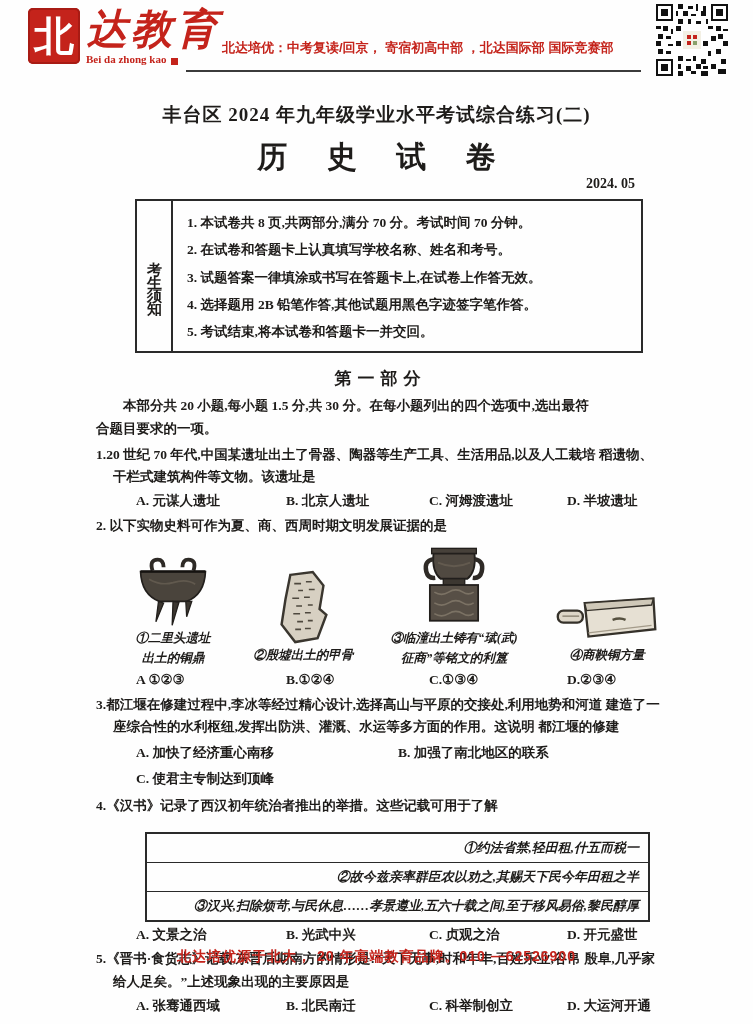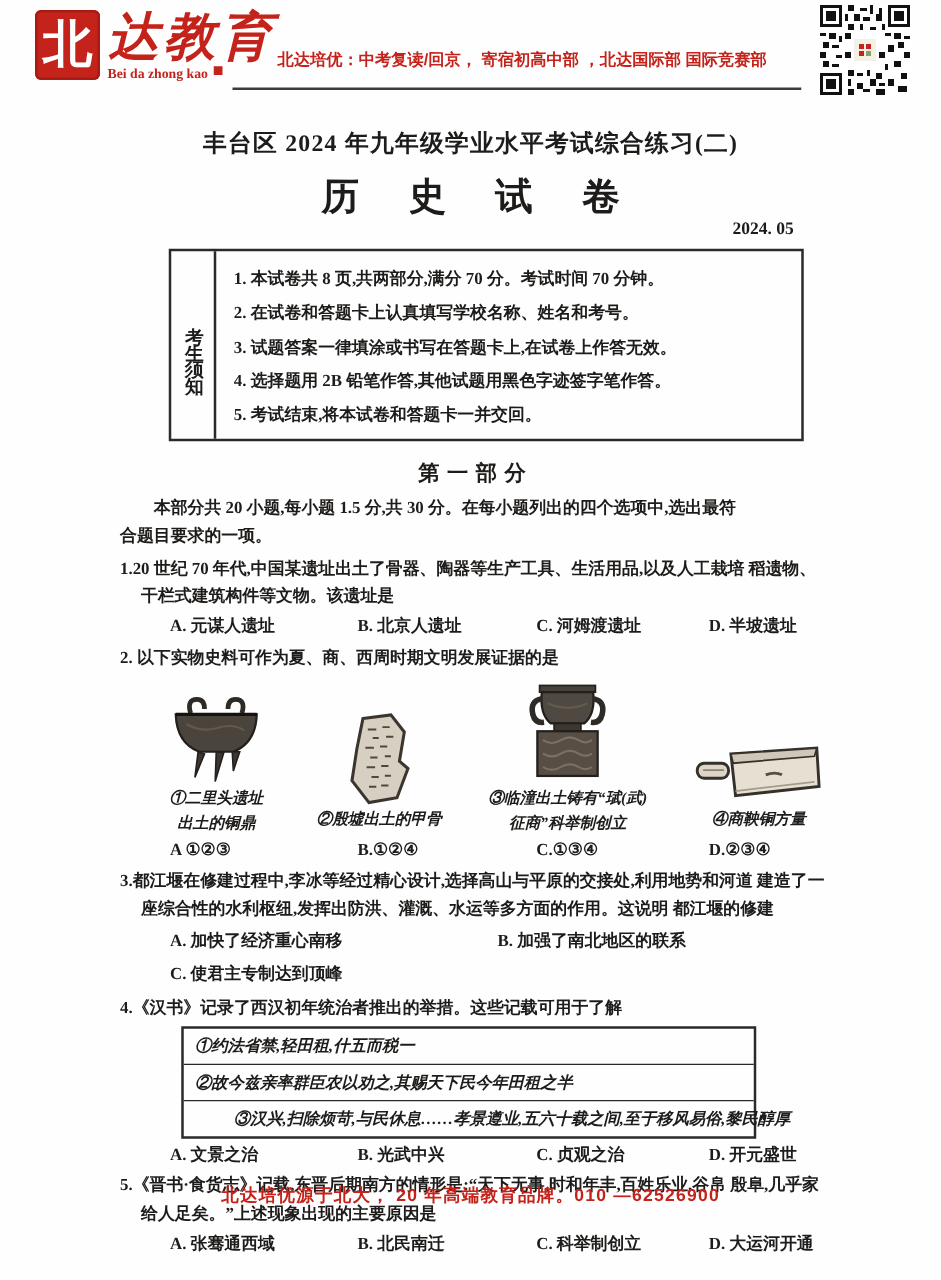--- a/index.html
+++ b/index.html
@@ -22,21 +22,21 @@
     width:52px;height:56px;background:var(--red);border-radius:5px;
     display:flex;align-items:center;justify-content:center;
     box-shadow:inset 0 0 0 2px #a81b14;
   }
   .seal span{color:#fff;font-size:40px;font-weight:700;line-height:1;font-family:"DejaVu Serif",serif;}
   .brand-wrap{margin-left:6px;}
   .brand{
     color:var(--red);font-size:41px;font-weight:700;font-style:italic;line-height:1.05;
     font-family:"DejaVu Serif",serif;letter-spacing:4px;
   }
-  .brand-sub{display:flex;align-items:flex-start;gap:5px;margin-top:2px;}
+  .brand-sub{display:flex;align-items:flex-end;gap:5px;margin-top:2px;}
   .brand-sub span{color:var(--red);font-size:11px;font-weight:700;}
   .brand-sq{width:7px;height:7px;background:var(--red);display:inline-block;}
   .slogan{
     position:absolute;left:222px;top:39px;color:var(--red);
     font-size:13px;font-weight:700;white-space:nowrap;
     font-family:"Liberation Sans",sans-serif;
   }
   .header-rule{position:absolute;left:186px;top:70px;width:455px;height:2px;background:#3b3b3b;}
   .qr{position:absolute;right:25px;top:4px;width:72px;height:72px;}
   
@@ -67,21 +67,21 @@
   .opts2x2{
     display:grid;grid-template-columns:262px auto;
     padding-left:40px;font-size:13.5px;font-weight:600;line-height:1.95;margin-top:1px;
   }
   
   .figures{display:flex;align-items:flex-end;justify-content:space-between;padding:6px 6px 0 34px;}
   .figure{text-align:center;}
   .figure .art{display:block;margin:0 auto;}
   .figure .cap{font-size:12.5px;font-weight:700;font-style:italic;line-height:1.35;margin-top:3px;white-space:nowrap;}
   
-  .quote-table{width:460px;margin:3px 0 2px 49px;border:2px solid var(--line);}
+  .quote-table{width:505px;margin:14px 0 2px 49px;border:2px solid var(--line);text-align:right;}
   .quote-row{
     border-bottom:1.5px solid var(--line);padding:5px 9px;
     font-size:13px;font-weight:600;font-style:italic;white-space:nowrap;
   }
   .quote-row:last-child{border-bottom:none;padding-left:40px;}
   .red-footer{
     position:absolute;left:0;top:948px;width:100%;text-align:center;
     color:var(--red);font-size:14px;font-weight:700;
     font-family:"Liberation Sans",sans-serif;letter-spacing:1px;
   }
@@ -247,21 +247,21 @@
           <path d="M24 22 q18 8 36 0" fill="none" stroke="#6b6256" stroke-width="2" opacity=".7"></path>
           <rect x="30" y="40" width="24" height="7" fill="#3c3731" stroke="#221f1c" stroke-width="1.5"></rect>
           <rect x="15" y="47" width="54" height="40" fill="#574f46" stroke="#221f1c" stroke-width="2"></rect>
           <g stroke="#857b6c" stroke-width="1.8" fill="none" opacity=".8">
             <path d="M20 55 q8 5 16 0 q8 -5 16 0 q6 4 12 0"></path>
             <path d="M20 67 q8 5 16 0 q8 -5 16 0 q6 4 12 0"></path>
             <path d="M20 79 q8 5 16 0 q8 -5 16 0 q6 4 12 0"></path>
           </g>
         </svg>
         <div class="cap">③临潼出土铸有“珷(武)</div>
-        <div class="cap">征商”科举制创立</div>
+        <div class="cap">征商”等铭文的利簋</div>
       </div>
 
       <div class="figure">
         <svg class="art" width="104" height="52" viewBox="0 0 112 56">
           <rect x="3" y="20" width="27" height="13" rx="6" fill="#ddd6c8" stroke="#35312a" stroke-width="2.5"></rect>
           <path d="M8 26 h18" stroke="#8b8374" stroke-width="1.5"></path>
           <path d="M32 12 L106 7 L108 40 L36 48 Z" fill="#e6e0d3" stroke="#35312a" stroke-width="2.5"></path>
           <path d="M32 12 L106 7 L104 14 L34 20 Z" fill="#cfc8b8" stroke="#35312a" stroke-width="1.5"></path>
           <path d="M62 30 q8 -3 14 0" fill="none" stroke="#55503f" stroke-width="2.5"></path>
           <path d="M36 44 L104 36" stroke="#a49b8a" stroke-width="1.5"></path>

